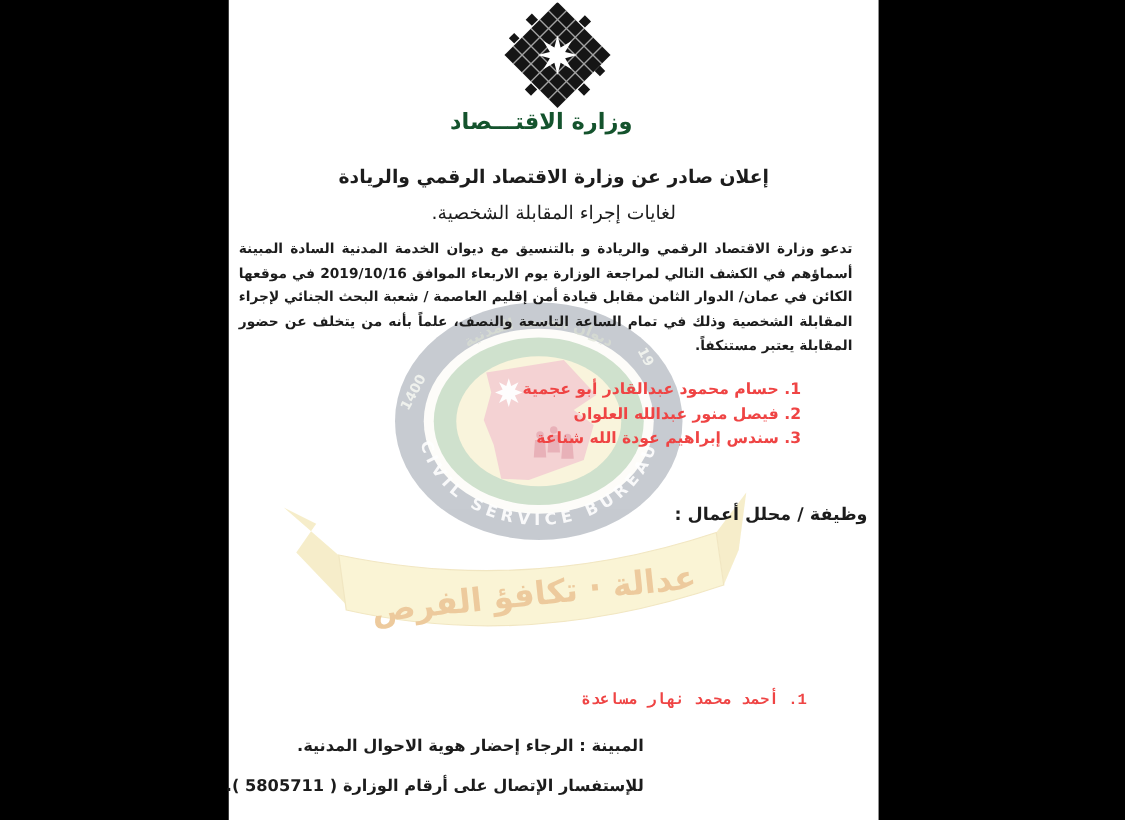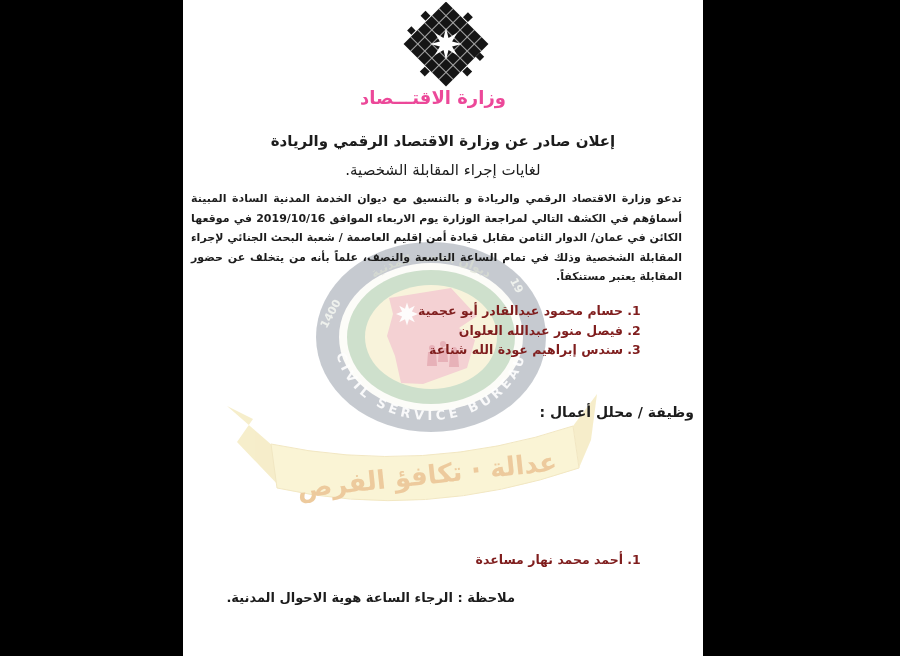--- a/index.html
+++ b/index.html
@@ -6,30 +6,30 @@
   .stage{position:relative;width:900px;height:656px;background:#000;overflow:hidden;
          font-family:"DejaVu Sans","Liberation Sans",sans-serif;}
   .bar{position:absolute;top:0;height:656px;background:#000;}
   .bar-left{left:0;width:183px;}
   .bar-right{left:703px;width:197px;}
   .document{position:absolute;left:183px;top:0;width:520px;height:656px;background:#ffffff;
             direction:rtl;color:#1c1c1c;}
   .watermark{position:absolute;left:40px;top:236px;width:382px;height:276px;pointer-events:none;}
   .logo-wrap{position:absolute;left:207px;top:2px;width:112px;height:88px;}
   .ministry-name{position:absolute;top:88px;left:0;width:100%;text-align:center;
-                 transform:translateX(-10px);font-weight:bold;font-size:18px;line-height:20px;color:#ec4899;}
+                 transform:translateX(-10px);font-weight:bold;font-size:18px;line-height:20px;color:#14532d;}
   .title1{position:absolute;top:132px;left:0;width:100%;text-align:center;font-weight:bold;font-size:15px;}
   .title2{position:absolute;top:161px;left:0;width:100%;text-align:center;font-weight:normal;font-size:15px;}
   .intro{position:absolute;top:189px;right:21px;left:8px;margin:0;font-weight:bold;
          font-size:11px;line-height:19.5px;text-align:justify;}
   .sec-head{position:absolute;right:9px;font-weight:bold;font-size:14px;}
   .sh1{top:277px;} .sh2{top:375px;margin-top:29px;} .sh3{top:525px;}
   ol.names{position:absolute;right:60px;margin:0;padding:0 20px 0 0;list-style:decimal;
-           font-weight:bold;font-size:12.5px;line-height:18.5px;color:#7f1d1d;}
-  .l1{top:302px;} .l2{top:400px;} .l3{top:551px;}
+           font-weight:bold;font-size:12.5px;line-height:18.5px;color:#ef4444;}
+  .l1{top:302px;} .l2{top:400px;} .l3{top:551px;font-family:Liberation Mono, monospace;}
   ol.names li{margin:0 0 1px 0;}
   .note-line{position:absolute;right:188px;font-weight:bold;font-size:13px;white-space:nowrap;}
   .note1{top:590px;} .note2{top:622px;}
   .ring-text{font-family:"DejaVu Sans","Liberation Sans",sans-serif;font-weight:bold;font-size:13px;
              letter-spacing:4px;fill:#ffffff;opacity:.9;}
   .ring-text-ar{font-weight:bold;font-size:12px;fill:#b9c3a8;opacity:.65;}
   .ring-year{font-weight:bold;font-size:11px;fill:#eef2e6;opacity:.85;}
   .ribbon-text{font-weight:bold;font-size:26px;}
 </style>
 </head>
@@ -125,18 +125,21 @@
       <li>فيصل منور عبدالله العلوان</li>
       <li>سندس إبراهيم عودة الله شناعة</li>
     </ol>
 
     <div class="sec-head sh2">وظيفة / محلل أعمال :</div>
 
     <ol class="names l3">
       <li>أحمد محمد نهار مساعدة</li>
     </ol>
 
-    <div class="note-line note1">ملاحظة : الرجاء الساعة هوية الاحوال المدنية.</div>
+    <div class="note-line note1">المبينة : الرجاء إحضار هوية الاحوال المدنية.</div>
+    <div class="note-line note2">
+      <span>للإستفسار الإتصال على أرقام الوزارة ( </span><span>5805711</span><span> ).</span>
+    </div>
 
   </div>
 
   <div class="bar bar-right"></div>
 </div>
 
 </body></html>

